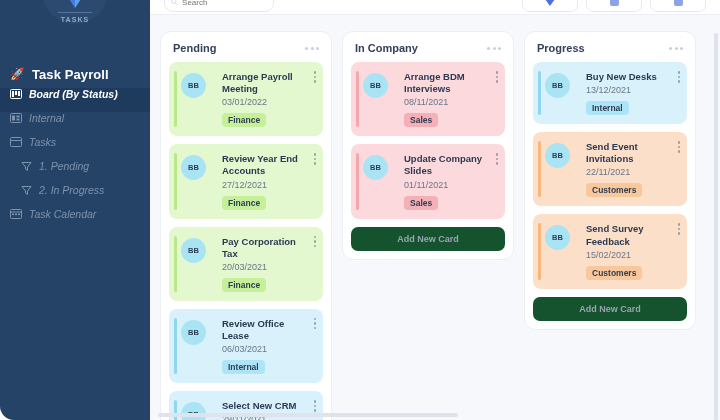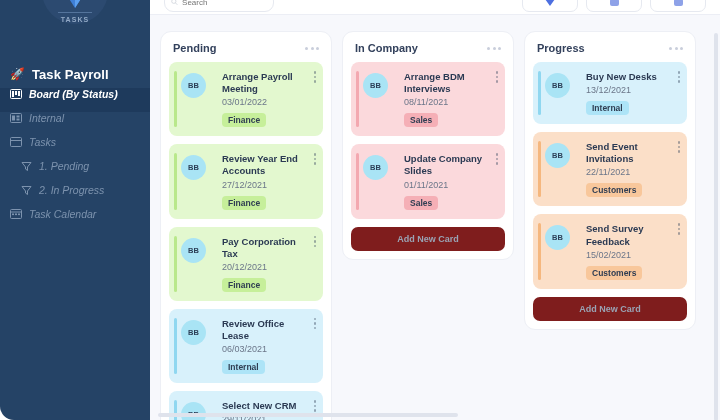--- a/index.html
+++ b/index.html
@@ -242,21 +242,21 @@
     position: absolute;
     right: 7px; top: 9px;
     display: flex; flex-direction: column; gap: 2px;
   }
   .dots-v i { width: 2.5px; height: 2.5px; border-radius: 50%; display: block; opacity: .45; }
 
   .add-card {
     margin-top: 2px;
     height: 24px;
     border-radius: 7px;
-    background: #7f1d1d;
+    background: #14532d;
     display: flex; align-items: center; justify-content: center;
     font-size: 9px; font-weight: bold; color: #9aa3b4;
     cursor: pointer;
   }
 
   
   #vscroll {
     position: absolute;
     right: 2px; top: 18px;
     width: 4px; height: 388px;
@@ -413,21 +413,21 @@
               <div class="card-body"><div class="card-title">Review Year End Accounts</div><div class="card-date">27/12/2021</div><div class="tag" style="background: rgb(198, 239, 154);">Finance</div></div>
               <div class="dots-v">
                 <i style="background:#3a4a60"></i>
                 <i style="background:#3a4a60"></i>
                 <i style="background:#3a4a60"></i>
               </div>
             </div>
             <div class="card" style="background: rgb(227, 248, 207);">
               <div class="card-stripe" style="background: rgb(185, 232, 139);"></div>
               <div class="avatar">BB</div>
-              <div class="card-body"><div class="card-title">Pay Corporation Tax</div><div class="card-date">20/12/2021</div><div class="tag" style="background: rgb(198, 239, 154);">Finance</div></div>
+              <div class="card-body"><div class="card-title">Pay Corporation Tax</div><div class="card-date">20/03/2021</div><div class="tag" style="background: rgb(198, 239, 154);">Finance</div></div>
               <div class="dots-v">
                 <i style="background:#3a4a60"></i>
                 <i style="background:#3a4a60"></i>
                 <i style="background:#3a4a60"></i>
               </div>
             </div>
             <div class="card" style="background: rgb(216, 241, 251);">
               <div class="card-stripe" style="background: rgb(143, 215, 240);"></div>
               <div class="avatar">BB</div>
               <div class="card-body"><div class="card-title">Review Office Lease</div><div class="card-date">06/03/2021</div><div class="tag" style="background: rgb(173, 228, 247);">Internal</div></div>

